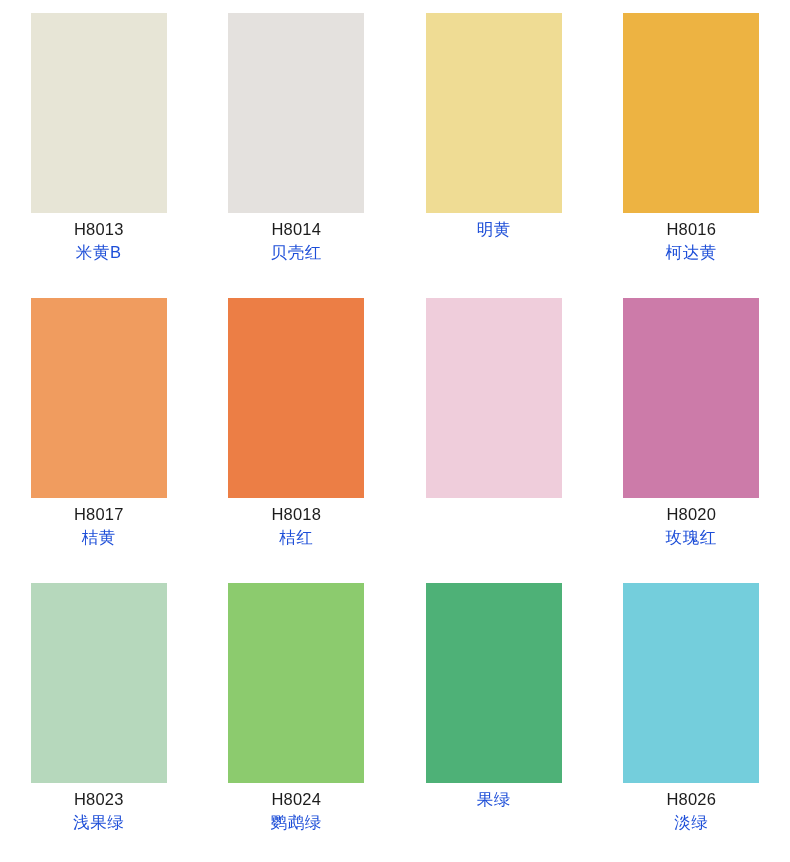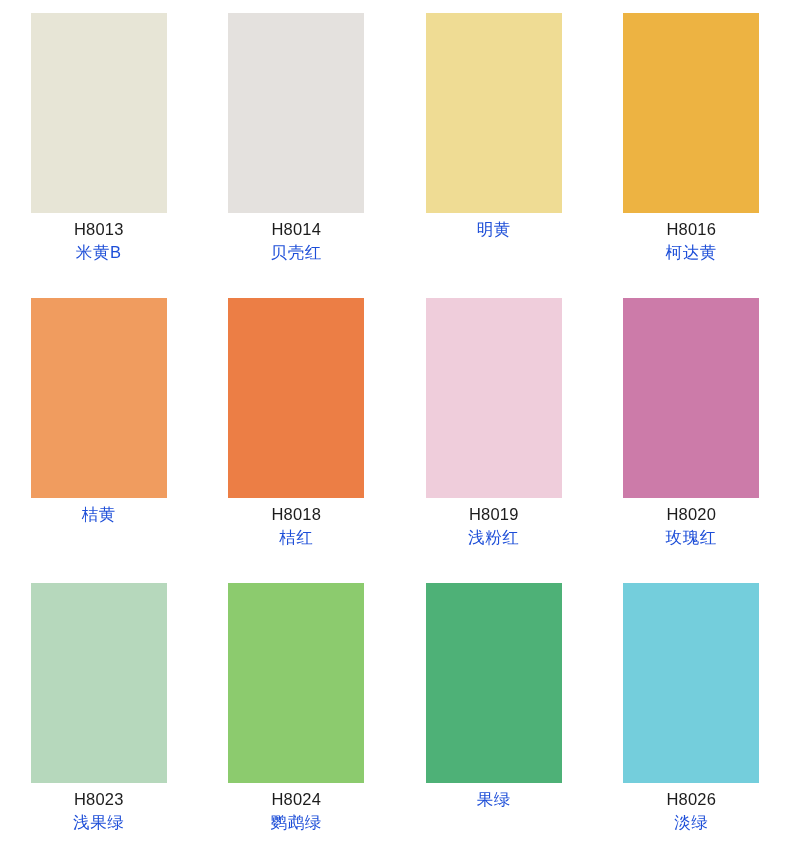--- a/index.html
+++ b/index.html
@@ -105,36 +105,33 @@
       <div class="swatch-cell">
         <div class="swatch-chip" style="background-color: rgb(237, 179, 66);"></div>
         <div class="swatch-labels">
           <span class="swatch-code">H8016</span>
           <span class="swatch-name">柯达黄</span>
         </div>
       </div>
       <div class="swatch-cell">
         <div class="swatch-chip" style="background-color: rgb(240, 156, 95);"></div>
         <div class="swatch-labels">
+          <span class="swatch-code">H8017</span>
           <span class="swatch-name">桔黄</span>
         </div>
       </div>
       <div class="swatch-cell">
         <div class="swatch-chip" style="background-color: rgb(236, 126, 69);"></div>
         <div class="swatch-labels">
           <span class="swatch-code">H8018</span>
           <span class="swatch-name">桔红</span>
         </div>
       </div>
       <div class="swatch-cell">
         <div class="swatch-chip" style="background-color: rgb(239, 205, 219);"></div>
-        <div class="swatch-labels">
-          <span class="swatch-code">H8019</span>
-          <span class="swatch-name">浅粉红</span>
-        </div>
       </div>
       <div class="swatch-cell">
         <div class="swatch-chip" style="background-color: rgb(204, 123, 169);"></div>
         <div class="swatch-labels">
           <span class="swatch-code">H8020</span>
           <span class="swatch-name">玫瑰红</span>
         </div>
       </div>
       <div class="swatch-cell last-row">
         <div class="swatch-chip" style="background-color: rgb(182, 216, 188);"></div>

